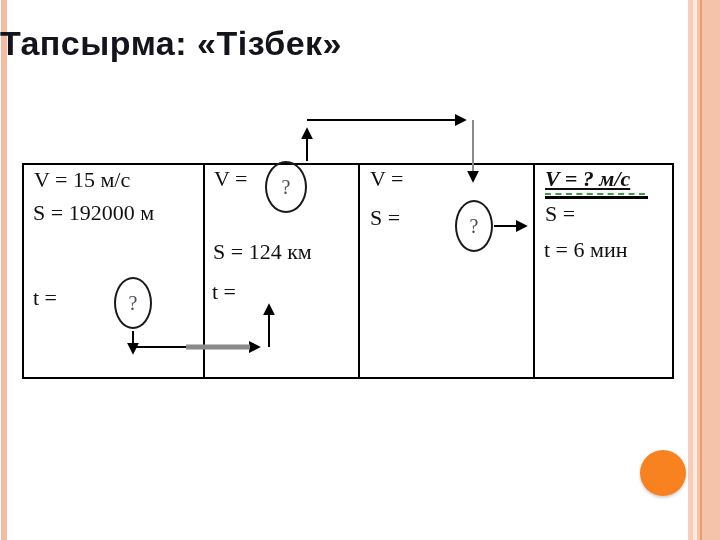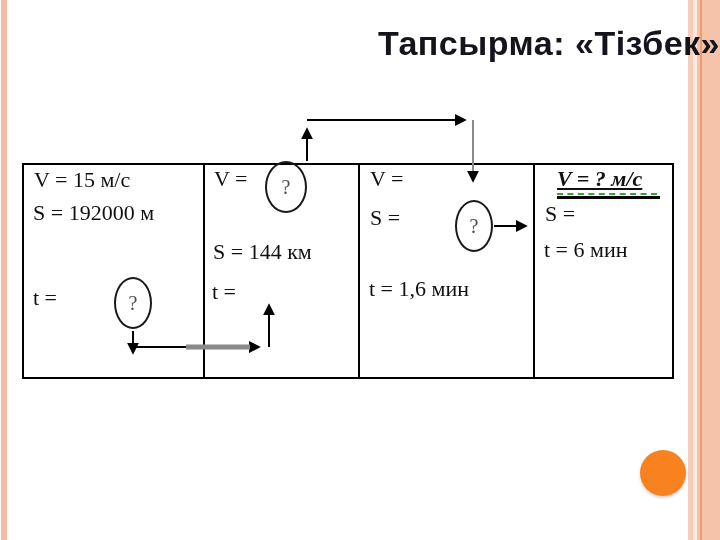--- a/index.html
+++ b/index.html
@@ -13,33 +13,33 @@
   .stripe-r-a{left:688px;width:5px;background:#F7CDB9;}
   .stripe-r-b{left:693px;width:4px;background:#FBEADF;}
   .stripe-r-band{left:697px;width:23px;background:#F5C2AA;}
   .stripe-r-accent{left:700px;width:2px;background:#EE9B6F;}
   .orange-dot{
     position:absolute;left:640px;top:450px;width:46px;height:46px;
     border-radius:50%;background:#F8821F;box-shadow:0 2px 3px rgba(0,0,0,.18);
   }
   
   .title{
-    position:absolute;left:0;top:24px;width:720px;text-align:right;
+    position:absolute;left:0;top:24px;width:720px;text-align:left;
     font-size:34px;font-weight:bold;color:#14141c;letter-spacing:.5px;
   }
   
   .ptable{
     position:absolute;left:22px;top:163px;width:652px;height:216px;
     border:2px solid #000;box-sizing:border-box;
     font-family:"Liberation Serif","DejaVu Serif",serif;color:#111;
   }
   .divider{position:absolute;top:0;width:2px;height:212px;background:#000;}
   .cell{position:absolute;top:0;height:190px;}
   .line{position:absolute;font-size:22px;line-height:1.1;white-space:nowrap;}
-  .v4line{position:absolute;margin-left:12px;}
+  .v4line{position:absolute;}
   .v4text{font-style:italic;font-weight:600;font-size:22px;text-decoration:underline;white-space:nowrap;}
   .squiggle{position:absolute;left:0;top:27px;width:100px;border-top:2px dashed #3E9E3E;}
   .thickbar{position:absolute;left:0;top:30px;width:103px;height:3px;background:#000;}
   
   .qcircle{
     position:absolute;border:2px solid #1a1a1a;border-radius:50%;
     display:flex;align-items:center;justify-content:center;
     font-family:"Liberation Serif","DejaVu Serif",serif;
     font-size:20px;color:#4a4a58;box-sizing:border-box;
   }
@@ -70,28 +70,27 @@
   <div class="divider" style="left:509px"></div>
 
   <div class="cell" style="left:0;width:179px">
     <span class="line" style="left:10px;top:3px">V = 15 м/с</span>
     <span class="line" style="left:9px;top:36px">S = 192000 м</span>
     <span class="line" style="left:9px;top:121px">t =</span>
   </div>
 
   <div class="cell" style="left:181px;width:153px">
     <span class="line" style="left:9px;top:2px">V =</span>
-    <span class="line" style="left:8px;top:75px">S = 144 км</span>
+    <span class="line" style="left:8px;top:75px">S = 124 км</span>
     <span class="line" style="left:7px;top:115px">t =</span>
   </div>
 
   <div class="cell" style="left:336px;width:173px">
     <span class="line" style="left:10px;top:2px">V =</span>
     <span class="line" style="left:10px;top:41px">S =</span>
-    <span class="line" style="left:9px;top:112px">t = 1,6 мин</span>
   </div>
 
   <div class="cell" style="left:511px;width:137px">
     <div class="v4line" style="left:10px;top:1px">
       <span class="v4text">V = ? м/с</span>
       <span class="squiggle"></span>
       <span class="thickbar"></span>
     </div>
     <span class="line" style="left:10px;top:37px">S =</span>
     <span class="line" style="left:9px;top:73px">t = 6 мин</span>

